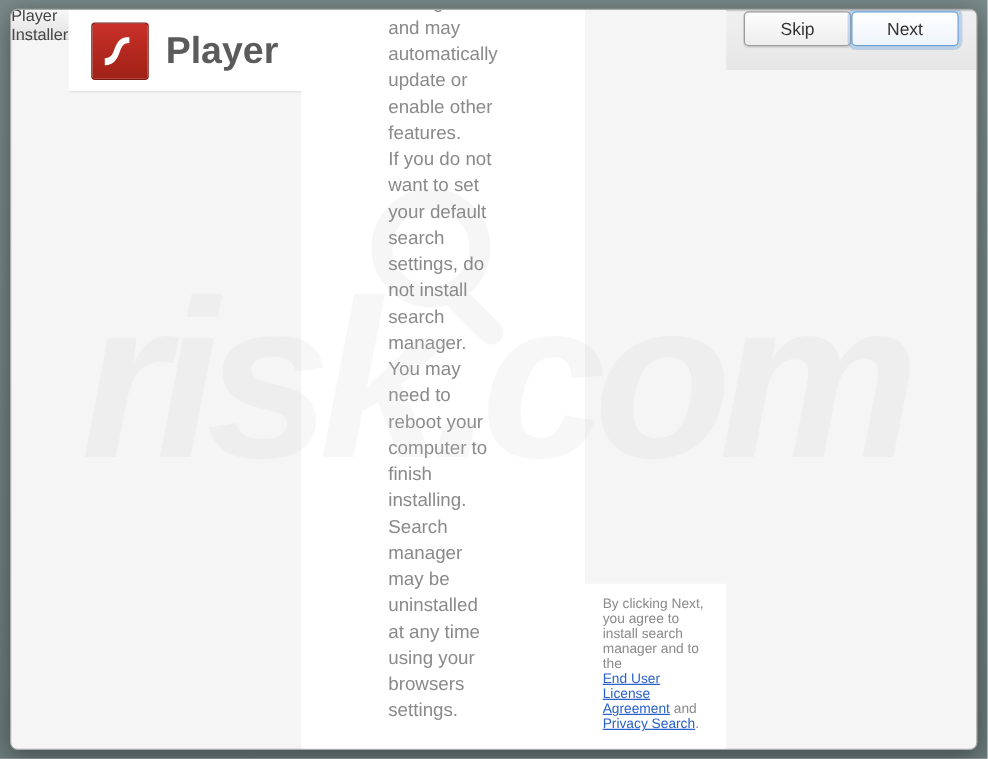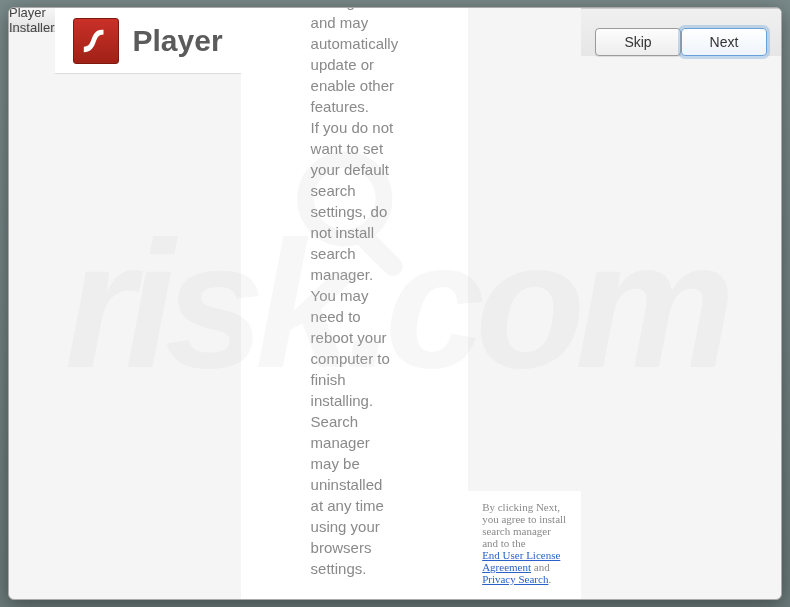--- a/index.html
+++ b/index.html
@@ -98,32 +98,31 @@
       color: #8a8a8a;
       white-space: pre-line;
     }
     .footer-consent {
       margin-top: auto;
       padding: 10px 14px 14px 14px;
       font-size: 11px;
       color: #8a8a8a;
       background: #fff;
       border-top: 0;
-      font-family: Liberation Serif, serif;
     }
     .footer-consent a {
       color: #2b62c9;
       text-decoration: underline;
     }
     .buttonbar {
       height: 48px;
       background: linear-gradient(180deg, #f0f0f0 0%, #e6e6e6 100%);
       border-top: 1px solid #ccc;
       display: flex;
-      align-items: flex-end;
+      align-items: flex-start;
       padding: 0 14px;
     }
     .btn {
       height: 28px;
       min-width: 86px;
       padding: 0 20px;
       border: 1px solid #9b9b9b;
       border-radius: 4px;
       background: linear-gradient(180deg, #fdfdfd 0%, #ededed 100%);
       font-size: 14px;

